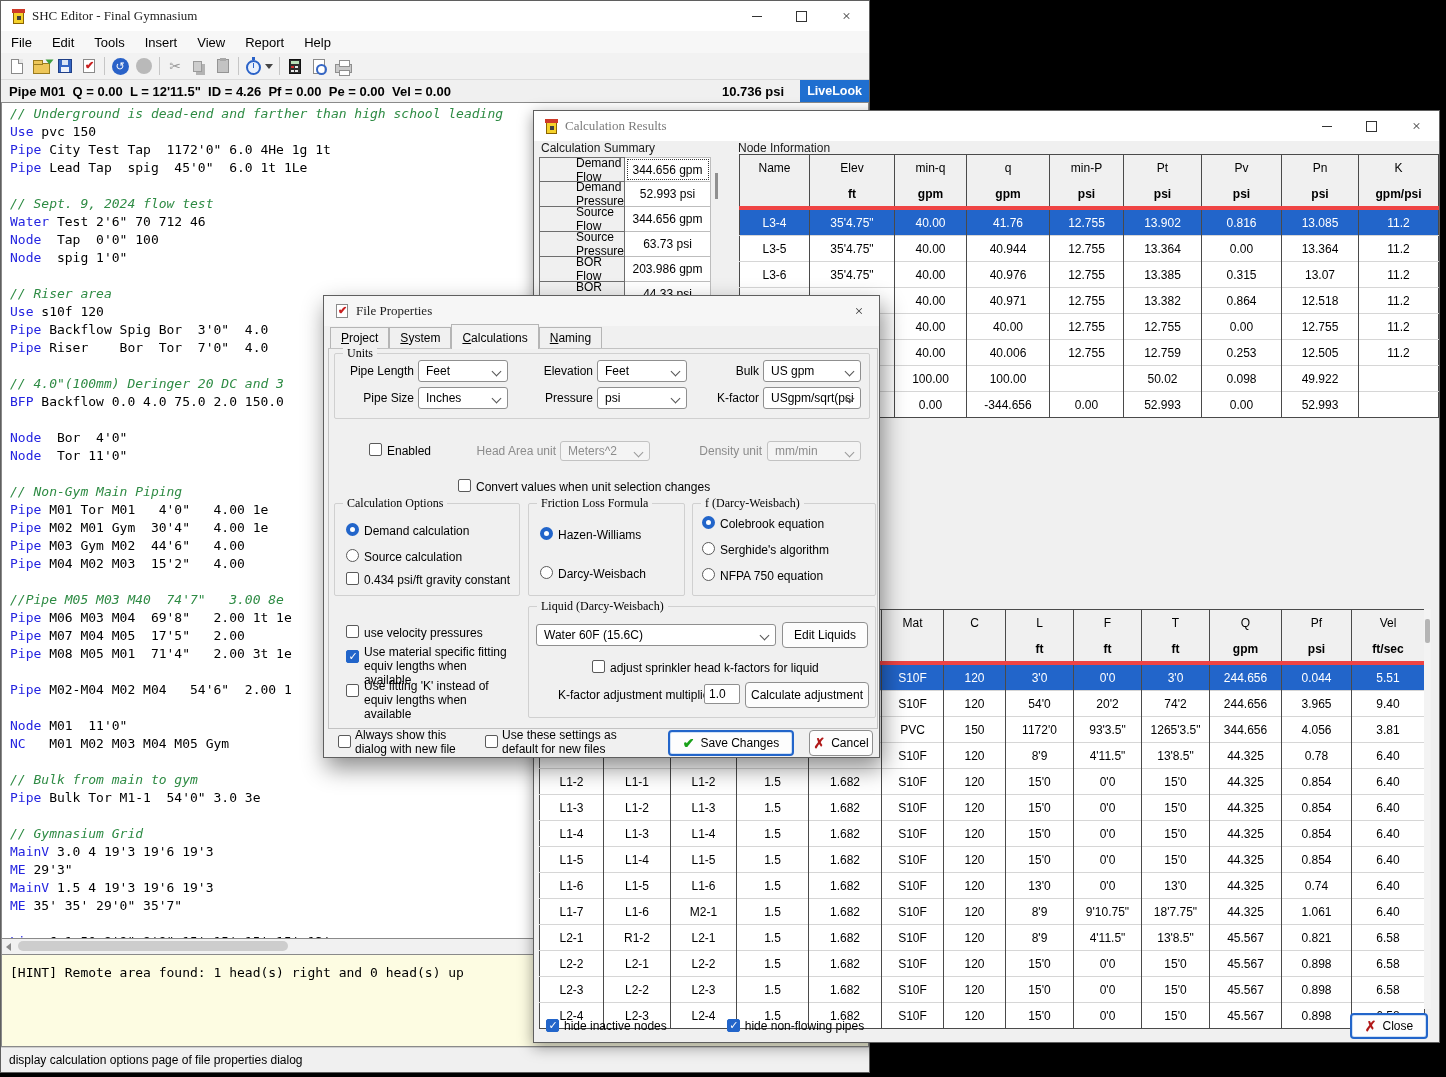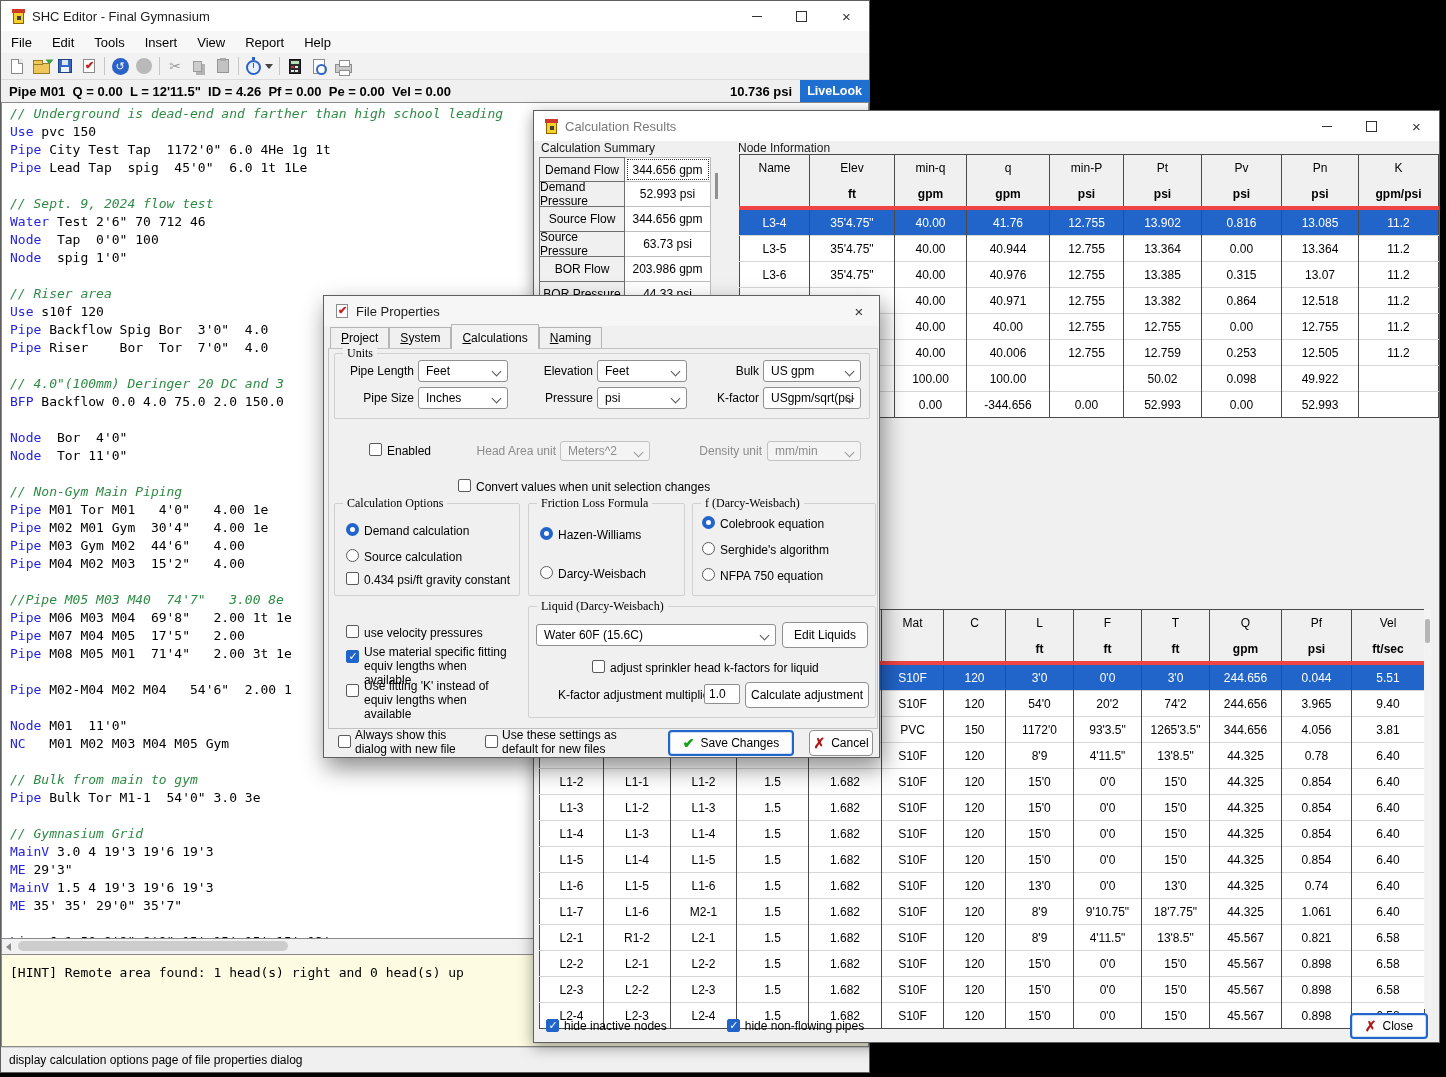--- a/index.html
+++ b/index.html
@@ -1,19 +1,19 @@
 <!DOCTYPE html>
 <html><head>
 <meta charset="utf-8">
 <style>
   html,body{margin:0;padding:0;background:#000;}
   #screen{position:relative;width:1446px;height:1077px;background:#000;overflow:hidden;
           font-family:"Liberation Sans",sans-serif;color:#000;}
   .win{position:absolute;background:#f0f0f0;border:1px solid #5f5f5f;box-sizing:border-box;}
-  .titlebar{height:30px;background:#ffffff;display:flex;align-items:center;position:relative;}
+  .titlebar{height:30px;background:#ffffff;display:flex;align-items:center;position:relative;font-family:Liberation Serif, serif;}
   .title-text{font-size:13px;margin-left:8px;color:#1d1d1d;}
   .title-text.inactive{color:#7a7a7a;}
   .winbtns{position:absolute;right:0;top:0;display:flex;height:100%;}
   .winbtn{width:45px;height:100%;display:flex;align-items:center;justify-content:center;font-size:15px;color:#333;}
   .glyph-min{width:10px;height:1px;background:#333;display:inline-block;}
   .glyph-box{width:9px;height:9px;border:1px solid #333;display:inline-block;}
   
   .ic{display:inline-block;position:relative;box-sizing:border-box;}
   .ic-hydrant{width:11px;height:15px;background:#f5d22b;border:1px solid #8a6200;}
   .ic-hydrant::before{content:"";position:absolute;left:-2px;top:-1px;width:13px;height:4px;background:#cf3a28;}
@@ -47,41 +47,41 @@
   .ic-print::after{content:"";position:absolute;left:3px;bottom:-4px;width:9px;height:4px;background:#fff;border:1px solid #8f8f8f;}
   .tri-down{width:0;height:0;border-left:4px solid transparent;border-right:4px solid transparent;border-top:5px solid #444;display:inline-block;margin-left:4px;}
   .tri-left{width:0;height:0;border-top:4px solid transparent;border-bottom:4px solid transparent;border-right:5px solid #8a8a8a;display:inline-block;}
   
   #editor-window{left:0;top:0;width:870px;height:1073px;display:flex;flex-direction:column;z-index:1;}
   #menubar{height:22px;background:#f7f7f7;display:flex;align-items:center;font-size:13px;}
   .menu-item{padding:2px 10px;}
   #toolbar{height:26px;background:#f2f2f2;display:flex;align-items:center;padding-left:4px;border-bottom:1px solid #dcdcdc;}
   .tbtn{width:24px;height:24px;display:flex;align-items:center;justify-content:center;}
   .tsep{width:1px;height:18px;background:#c6c6c6;margin:0 3px;}
-  #infobar{height:22px;background:#f0f0f0;display:flex;align-items:center;font-size:13px;font-weight:bold;}
+  #infobar{height:22px;background:#f0f0f0;display:flex;align-items:center;font-size:13px;font-weight:bold;gap:8px;}
   #infobar .left{padding-left:8px;flex:1;white-space:pre;}
   #infobar .psi{margin-right:8px;}
   #livelook{background:#1f6fd0;color:#fff;font-weight:bold;font-size:12.5px;height:100%;display:flex;align-items:center;padding:0 7px;}
   #editor-area{flex:1;background:#fff;border:1px solid #8a8a8a;border-bottom:none;overflow:hidden;position:relative;}
   #editor-code{position:absolute;left:8px;top:2px;font-family:"DejaVu Sans Mono",monospace;font-size:13px;line-height:18px;white-space:pre;}
   .ln{height:18px;}
   .kw{color:#2424e0;}
   .cmt{color:#2e8b44;font-style:italic;}
   .tx{color:#000;}
   #hscroll{height:15px;background:#f1f1f1;border:1px solid #8a8a8a;border-bottom:none;position:relative;display:flex;align-items:center;}
   #hscroll .thumb{position:absolute;left:16px;top:2px;width:270px;height:10px;background:#cdcdcd;border-radius:5px;}
   #hintbar{height:93px;background:#fdfce2;border:1px solid #8a8a8a;font-family:"DejaVu Sans Mono",monospace;font-size:13px;padding:10px 0 0 8px;box-sizing:border-box;}
   #statusbar{height:24px;background:#f0f0f0;border-top:1px solid #cfcfcf;font-size:12px;display:flex;align-items:center;padding-left:8px;}
   
   #calc-window{left:533px;top:110px;width:907px;height:933px;z-index:2;box-shadow:0 4px 14px rgba(0,0,0,.4);}
   .grp-label-sm{position:absolute;font-size:12px;color:#1a1a1a;}
   #summary-grid{position:absolute;left:5px;top:46px;width:172px;}
   .sum-row{display:flex;height:25px;}
   .sum-label{width:86px;background:#f0f0f0;border:1px solid #6e6e6e;border-top:none;box-sizing:border-box;
-             display:flex;align-items:center;justify-content:center;font-size:12px;}
+             display:flex;align-items:center;justify-content:center;font-size:12px;padding-left:36px;}
   .sum-row:first-child .sum-label{border-top:1px solid #6e6e6e;}
   .sum-value{width:86px;background:#fff;border:1px solid #bdbdbd;border-left:none;border-top:none;box-sizing:border-box;
              display:flex;align-items:center;justify-content:center;font-size:12px;}
   .sum-row:first-child .sum-value{border-top:1px solid #bdbdbd;}
   .sum-value.focused{outline:1px dotted #333;outline-offset:-3px;}
   .dtable{border-collapse:collapse;table-layout:fixed;background:#fff;font-size:12px;}
   .dtable th{font-weight:normal;background:#f0f0f0;padding:0;height:26px;}
   .dtable td{padding:0;height:25px;text-align:center;}
   .dtable th,.dtable td{border-left:1px solid #4a4a4a;overflow:hidden;white-space:nowrap;}
   .dtable th:first-child,.dtable td:first-child{border-left:none;}

